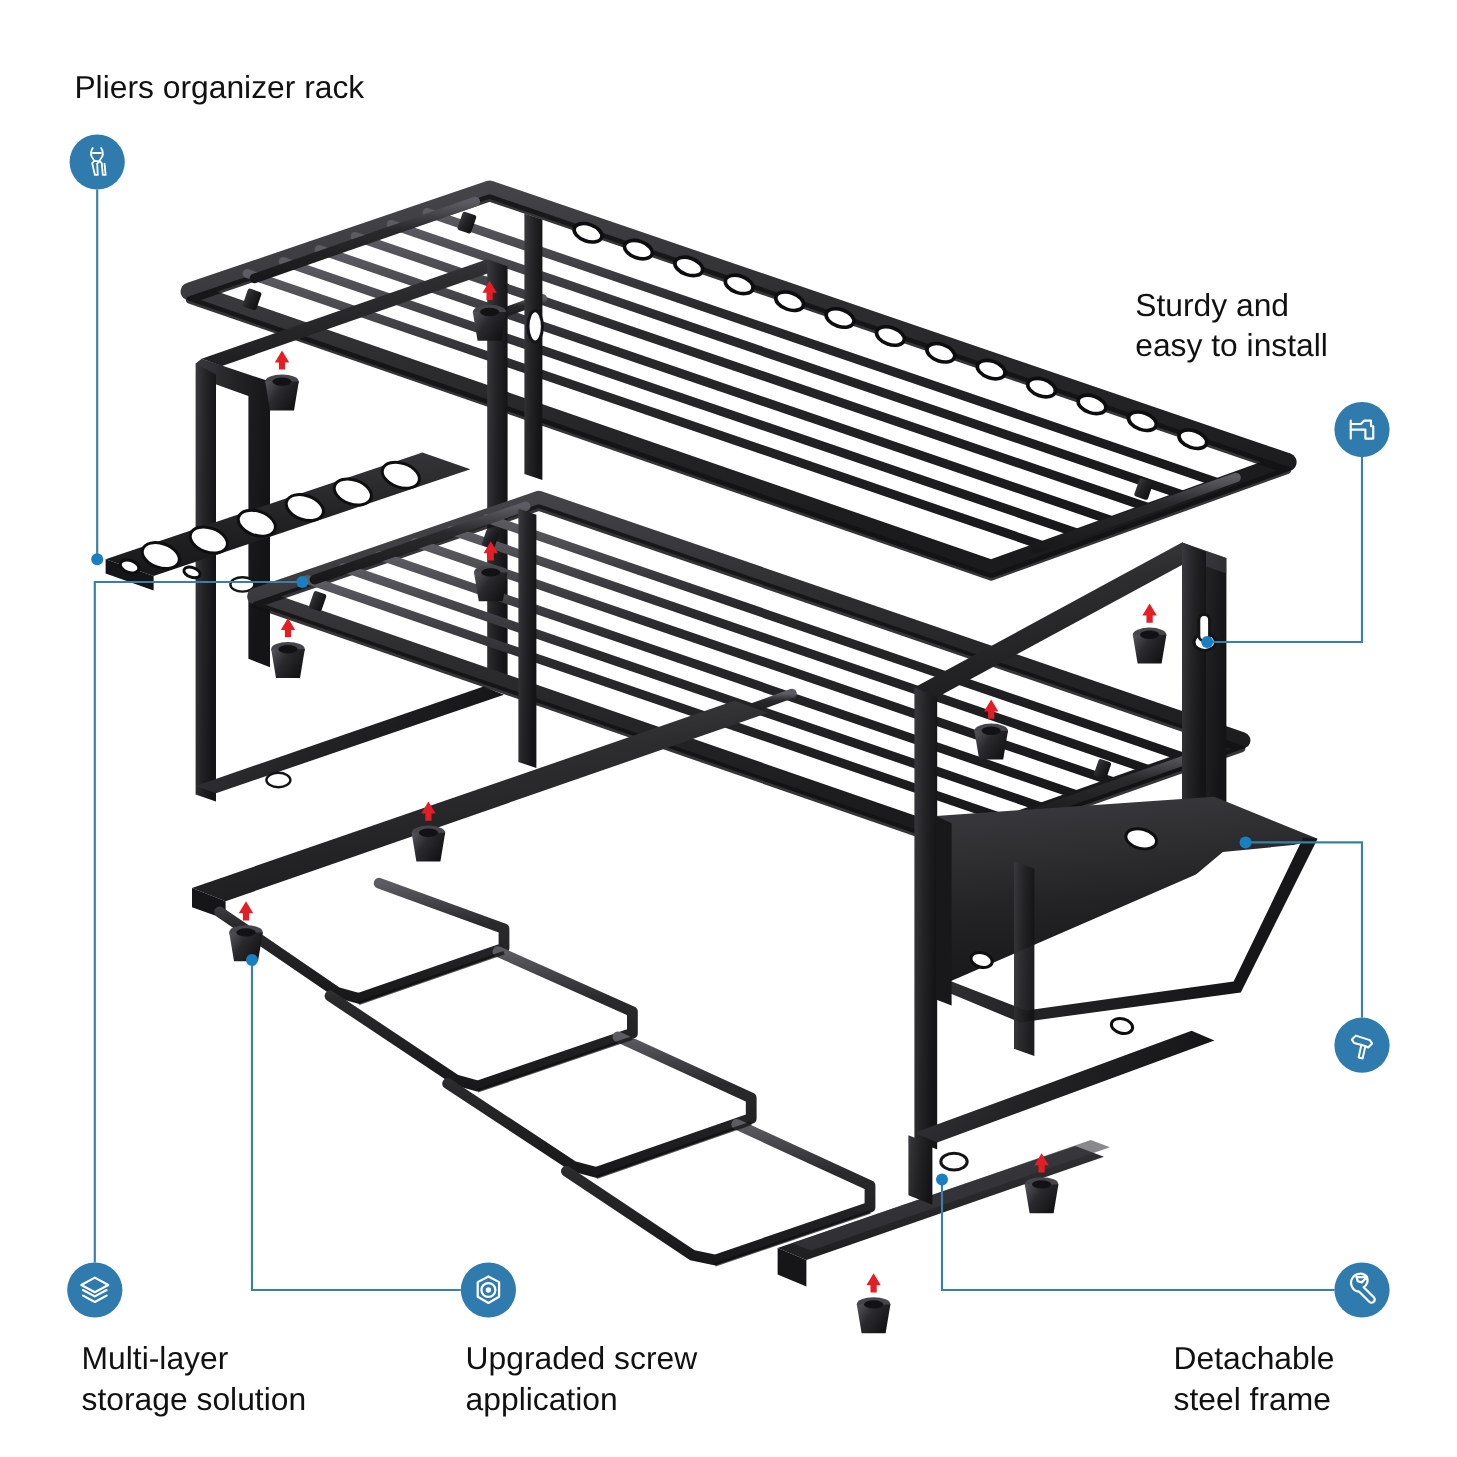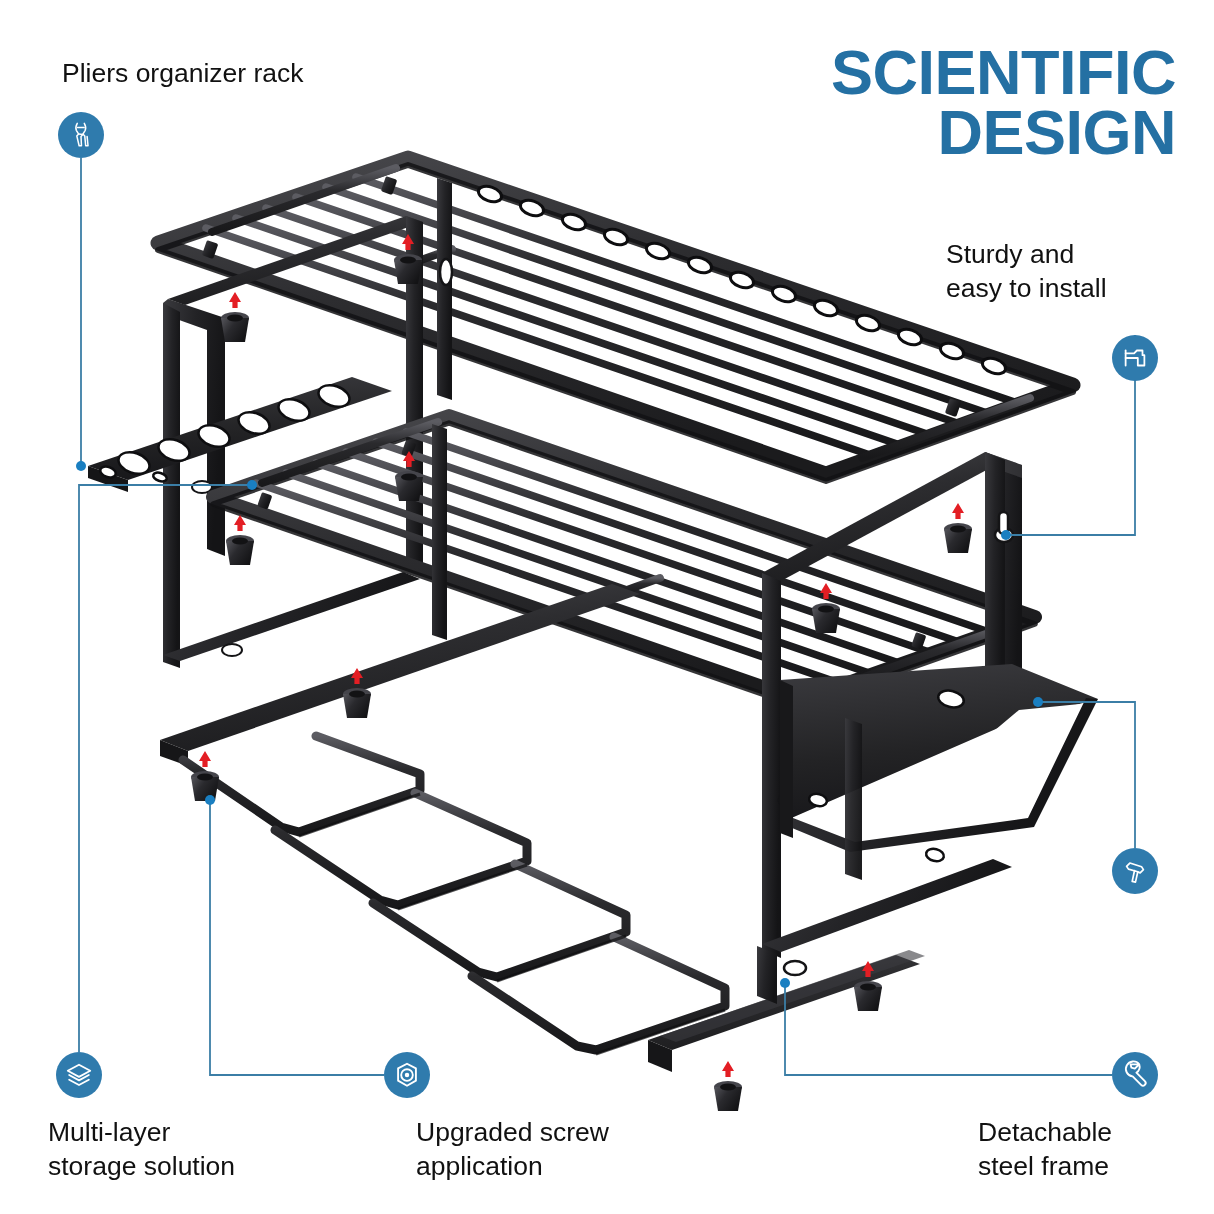--- a/index.html
+++ b/index.html
@@ -43,22 +43,22 @@
     color: #111111;
     font-size: 26.5px;
     line-height: 1.28;
     font-family: "Liberation Sans", sans-serif;
     white-space: pre-line;
   }
 
   #lbl-pliers   { left: 62px;  top: 57px;  text-align: right; }
   #lbl-sturdy   { right: 18px; top: 238px; text-align: left; width: 250px;}
   #lbl-hammer   { right: 48px; top: 906px; text-align: right; width: 230px;}
-  #lbl-multi    { left: 48px;  top: 1116px; text-align: left; }
-  #lbl-screw    { left: 388px; top: 1116px; text-align: left; margin-left: 28px; }
+  #lbl-multi    { left: 68px;  top: 1116px; text-align: left; }
+  #lbl-screw    { left: 388px; top: 1116px; text-align: left; }
   #lbl-detach   { left: 978px; top: 1116px; text-align: left; }
 
   
   .icon-badge {
     position: absolute;
     width: 46px;
     height: 46px;
     border-radius: 50%;
     background: #2f7bad;
     display: flex;
@@ -363,24 +363,20 @@
     <g fill="#1a7fc1">
       <circle cx="81" cy="466" r="5"></circle>
       <circle cx="252" cy="485" r="5"></circle>
       <circle cx="210" cy="800" r="5"></circle>
       <circle cx="785" cy="983" r="5"></circle>
       <circle cx="1006" cy="535" r="5"></circle>
       <circle cx="1038" cy="702" r="5"></circle>
     </g>
   </svg>
 
-  <div id="headline">
-    <span class="l1">SCIENTIFIC</span>
-    <span class="l2">DESIGN</span>
-  </div>
 
   <div class="callout-label" id="lbl-pliers">Pliers organizer rack</div>
   <div class="callout-label" id="lbl-sturdy">Sturdy and
 easy to install</div>
   <div class="callout-label" id="lbl-multi">Multi-layer
 storage solution</div>
   <div class="callout-label" id="lbl-screw">Upgraded screw
 application</div>
   <div class="callout-label" id="lbl-detach">Detachable
 steel frame</div>

